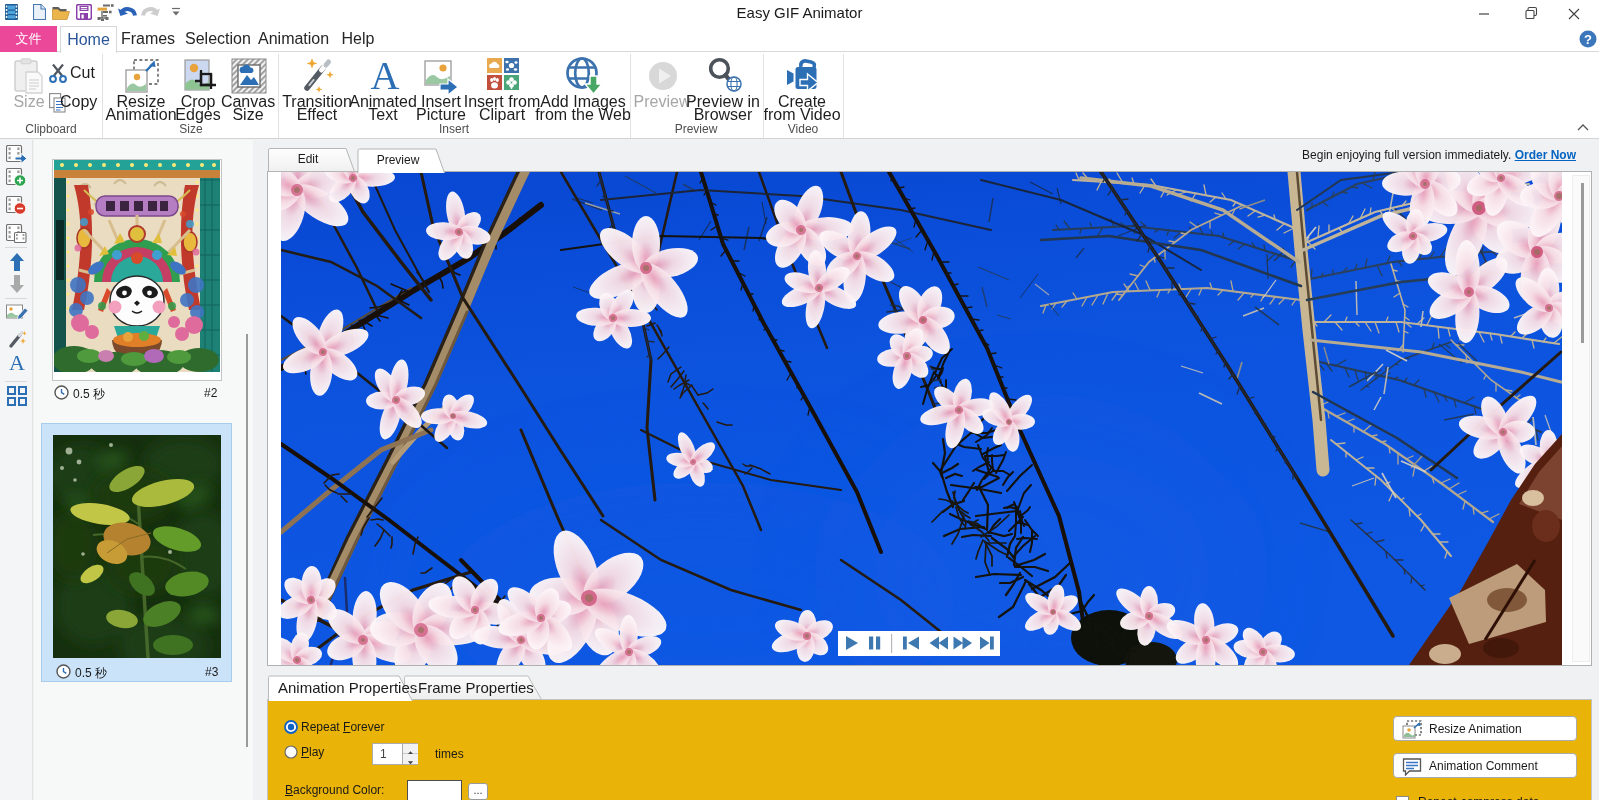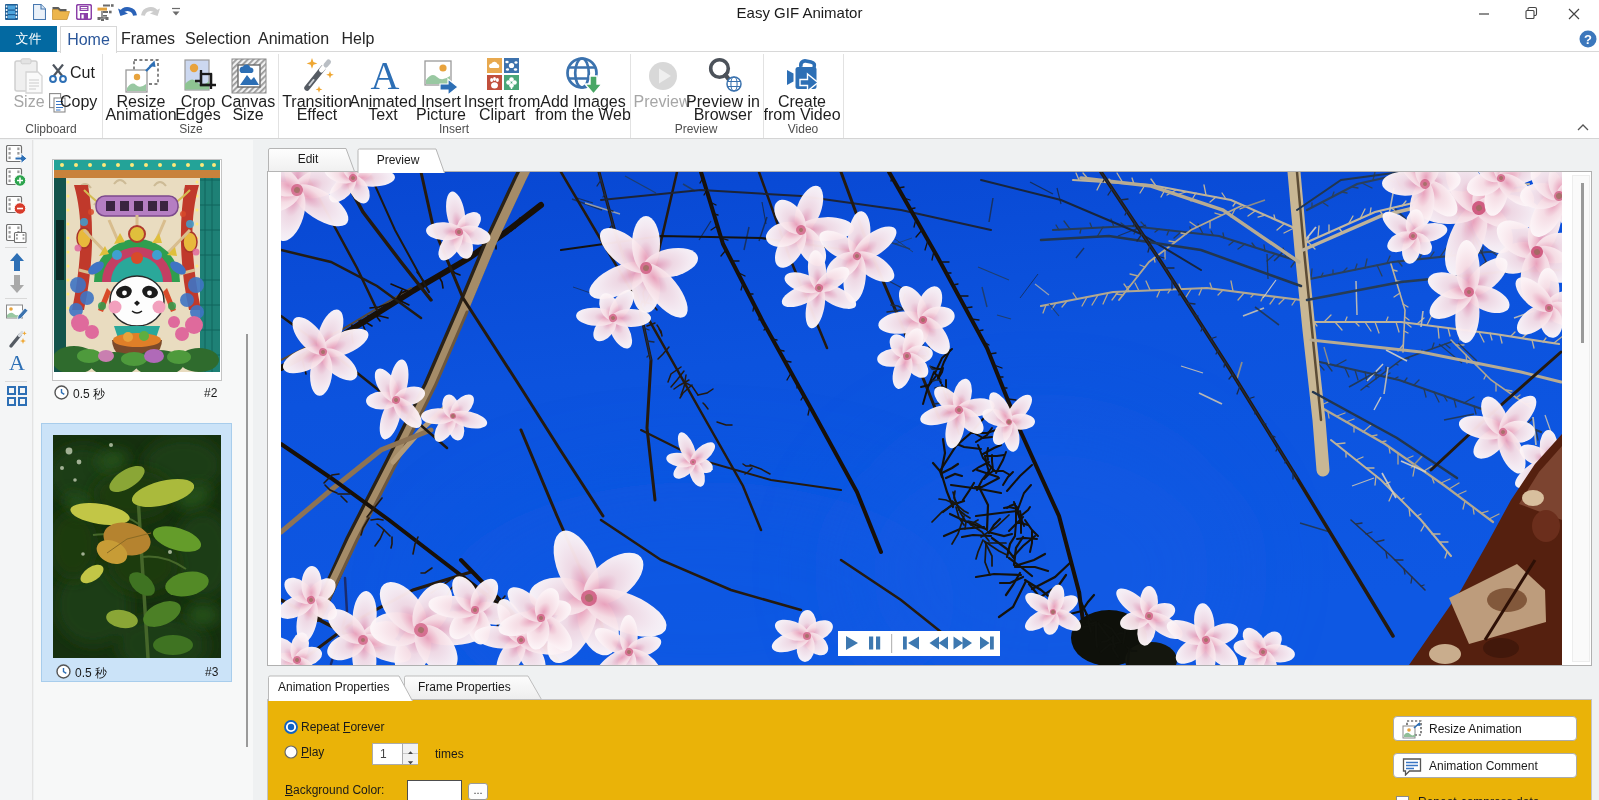--- a/index.html
+++ b/index.html
@@ -2,21 +2,21 @@
 <html><head><meta charset="utf-8"><style>
 *{margin:0;padding:0;box-sizing:border-box}
 html,body{width:1599px;height:800px;overflow:hidden;font-family:"Liberation Sans",sans-serif;background:#fff}
 .abs{position:absolute}
 #app{position:relative;width:1599px;height:800px;background:#eff1f2}
 
 #titlebar{position:absolute;left:0;top:0;width:1599px;height:26px;background:#fff}
 #title{position:absolute;left:0;top:4px;width:1599px;text-align:center;font-size:15px;color:#1a1a1a}
 
 #tabrow{position:absolute;left:0;top:26px;width:1599px;height:26px;background:#fff;border-bottom:1px solid #d8d8d8}
-#filetab{position:absolute;left:0;top:0;width:57px;height:26px;background:#0369a1;color:#fff;font-size:13px;text-align:center;line-height:25px}
+#filetab{position:absolute;left:0;top:0;width:57px;height:26px;background:#ec4899;color:#fff;font-size:13px;text-align:center;line-height:25px}
 .rtab{position:absolute;top:0;height:26px;font-size:16px;color:#262626;line-height:25px;text-align:center}
 #hometab{left:60px;width:57px;background:#fff;border:1px solid #d8d8d8;border-bottom:none;color:#2a5699;height:27px;z-index:3}
 
 #ribbon{position:absolute;left:0;top:52px;width:1599px;height:87px;background:#fff;border-bottom:1px solid #d4d4d4}
 .rsep{position:absolute;top:2px;width:1px;height:84px;background:#e2e2e2}
 .glabel{position:absolute;top:70px;width:120px;text-align:center;font-size:12px;color:#4e4e4e}
 .biglabel{position:absolute;font-size:16px;color:#1e1e1e;text-align:center;line-height:13px}
 .graytext{color:#a6a6a6}
 
 #content{position:absolute;left:0;top:140px;width:1599px;height:660px;background:#eff1f2}
@@ -28,21 +28,21 @@
 #prevpanel{position:absolute;left:267px;top:31px;width:1325px;height:495px;background:#fff;border:1px solid #b0b0b0}
 #photo{position:absolute;left:13px;top:0px;width:1281px;height:493px}
 #pscrolltrack{position:absolute;left:1304px;top:3px;width:18px;height:487px;background:#fafafa;border:1px solid #ededed}
 #pscrollthumb{position:absolute;left:8px;top:7px;width:3px;height:160px;background:#9a9a9a}
 #ordernow{position:absolute;left:1000px;top:8px;width:576px;text-align:right;font-size:12px;color:#1a1a1a}
 #ordernow a{color:#0563c1;text-decoration:underline;font-weight:bold}
 
 #playbar{position:absolute;left:838px;top:491px;width:162px;height:25px;background:#fff}
 
 #bottombar{position:absolute;left:0;top:526px;width:1599px;height:134px}
-.btab{position:absolute;top:10px;height:24px;font-size:12px;color:#1a1a1a;line-height:23px}
+.btab{position:absolute;top:10px;height:24px;font-size:15px;color:#1a1a1a;line-height:23px}
 #bpanel{position:absolute;left:267px;top:33px;width:1325px;height:101px;background:#eab308;border:1px solid #c3c3c3;border-bottom:none}
 .lbl{position:absolute;font-size:12px;color:#1a1a1a}
 .rbtn{position:absolute;left:1125px;width:184px;height:25px;border:1px solid #ababab;border-radius:4px;background:#fff;font-size:12px;color:#1a1a1a}
 .rbtn span{position:absolute;left:35px;top:5px}
 </style></head><body>
 <div id="app">
 
   <div id="titlebar">
     <div id="title">Easy GIF Animator</div>
     <svg class="abs" style="left:1472px;top:0" width="120" height="26">
@@ -603,20 +603,21 @@
           </linearGradient>
         </defs>
         <path d="M0.5 23.5 V2 Q0.5 0.5 2 0.5 H78 L86.5 23.5 Z" fill="url(#tg)" stroke="#b5b5b5"></path>
       </svg>
     <div class="abs" style="left:268px;top:8px;width:80px;height:23px;font-size:12px;color:#1a1a1a;text-align:center;line-height:23px;z-index:2">Edit</div>
     <svg class="abs" style="left:357px;top:8px;z-index:2" width="92" height="25">
         <path d="M1 25 V2.5 Q1 1 2.5 1 H79 L87.5 25 Z" fill="#fff"></path>
         <path d="M1 25 V2.5 Q1 1 2.5 1 H79 L87.5 25" fill="none" stroke="#b5b5b5"></path>
       </svg>
     <div class="abs" style="left:358px;top:8px;width:80px;height:23px;font-size:12px;color:#1a1a1a;text-align:center;line-height:24px;z-index:3">Preview</div>
+    <div id="ordernow">Begin enjoying full version immediately. <a>Order Now</a></div>
     <div id="prevpanel">
       <svg id="photo" viewBox="0 0 1281 493" preserveAspectRatio="none">
           <defs>
 <linearGradient id="sky" x1="0" y1="0" x2="0.25" y2="1">
               <stop offset="0" stop-color="#0847d2"></stop>
               <stop offset="0.45" stop-color="#0c53de"></stop>
               <stop offset="1" stop-color="#0e58e3"></stop>
             </linearGradient>
 <radialGradient id="pet" cx="0.5" cy="0.75" r="0.85">
               <stop offset="0" stop-color="#e8a0bb"></stop>

